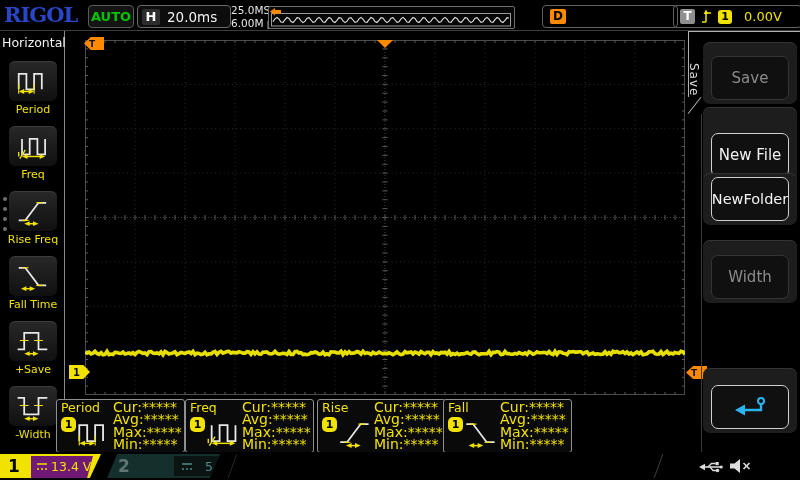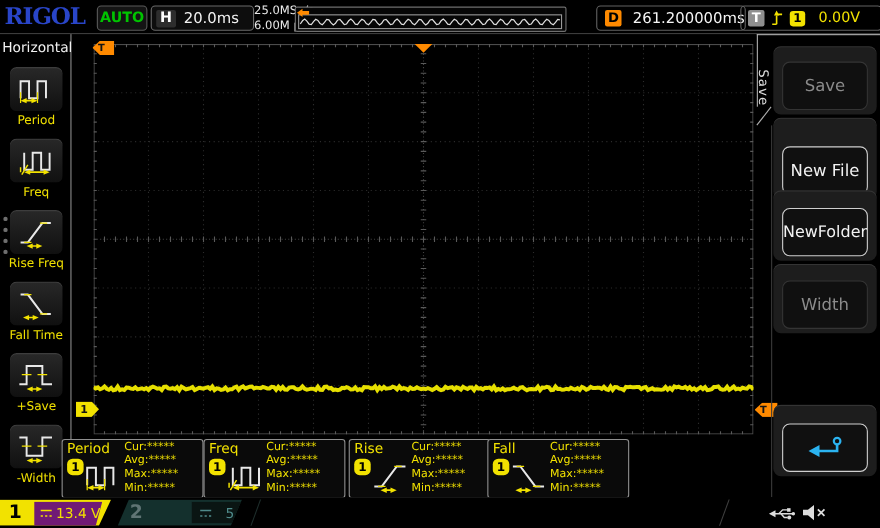--- a/index.html
+++ b/index.html
@@ -74,21 +74,21 @@
   .rk-lit{border:1px solid #cfcfcf;color:#f2f2f2;}
 
   
   .mpanel{top:399px;width:127px;height:52px;background:#0a0a0a;border:1px solid #8f8f8f;
         border-radius:3px;}
   .mtitle{position:absolute;left:4px;top:0;color:#f2e200;font-size:12.5px;}
   .mbadge{position:absolute;left:4px;top:17px;width:15px;height:15px;line-height:15px;
         text-align:center;background:#f2e200;color:#000;font-weight:700;font-size:11px;
         border-radius:5px;}
   .micon{position:absolute;left:17px;top:15px;}
-  .mrows{position:absolute;left:56px;top:1px;color:#f2e200;font-size:10px;line-height:12.4px;
+  .mrows{position:absolute;left:56px;top:1px;color:#f2e200;font-size:14px;line-height:12.4px;
         white-space:nowrap;}
 
   
   .bottombar{left:0;top:452px;width:800px;height:28px;background:#000;}
   .ch1-out{position:absolute;left:0;top:2px;width:101px;height:24px;background:#f2e200;
         clip-path:polygon(0 0,100% 0,89% 100%,0 100%);}
   .ch1-in{position:absolute;left:31px;top:2px;width:62px;height:32px;background:#701a75;
         clip-path:polygon(0 0,100% 0,86% 100%,0 100%);}
   .ch1-num{position:absolute;left:8px;top:2px;font-weight:700;font-size:17px;color:#000;}
   .ch1-val{position:absolute;left:20px;top:3px;font-size:12.5px;color:#f2e200;}
@@ -117,21 +117,20 @@
   </div>
   <div class="abs preview">
     <svg id="prevwave" width="245" height="21">
         <rect x="2.5" y="6.5" width="239" height="12.5" fill="none" stroke="#9a9a9a"></rect>
         <polyline points="4,14.8 6,11.9 8,10.4 10,12.2 12,15.0 14,15.3 16,12.6 18,10.5 20,11.5 22,14.5 24,15.5 26,13.4 28,10.7 30,11.0 32,13.8 34,15.6 36,14.1 38,11.2 40,10.6 42,13.0 44,15.4 46,14.8 48,11.9 50,10.4 52,12.2 54,15.0 56,15.3 58,12.6 60,10.5 62,11.5 64,14.5 66,15.5 68,13.4 70,10.7 72,11.0 74,13.8 76,15.6 78,14.1 80,11.2 82,10.6 84,13.0 86,15.4 88,14.8 90,11.9 92,10.4 94,12.2 96,15.0 98,15.3 100,12.6 102,10.5 104,11.5 106,14.5 108,15.5 110,13.4 112,10.7 114,11.0 116,13.8 118,15.6 120,14.1 122,11.2 124,10.6 126,13.0 128,15.4 130,14.8 132,11.9 134,10.4 136,12.2 138,15.0 140,15.3 142,12.6 144,10.5 146,11.5 148,14.5 150,15.5 152,13.4 154,10.7 156,11.0 158,13.8 160,15.6 162,14.1 164,11.2 166,10.6 168,13.0 170,15.4 172,14.8 174,11.9 176,10.4 178,12.2 180,15.0 182,15.3 184,12.6 186,10.5 188,11.5 190,14.5 192,15.5 194,13.4 196,10.7 198,11.0 200,13.8 202,15.6 204,14.1 206,11.2 208,10.6 210,13.0 212,15.4 214,14.8 216,11.9 218,10.4 220,12.2 222,15.0 224,15.3 226,12.6 228,10.5 230,11.5 232,14.5 234,15.5 236,13.4 238,10.7 240,11.0 " fill="none" stroke="#e0e0e0" stroke-width="1.1"></polyline>
         <polygon points="1,4.5 6,1 6,3 12,3 12,6.5 6,6.5 6,8.5" fill="#ff8a00"></polygon>
       </svg>
   </div>
   <div class="abs dbox">
     <span class="dbadge">D</span>
-    <span class="dval">261.200000ms</span>
   </div>
   <div class="abs tbox">
     <span class="tbadge">T</span>
     <svg width="11" height="15" viewBox="0 0 11 15">
       <path d="M1 13 H5 M5 13 V5 M5 4 H10" stroke="#f2e200" stroke-width="1.5" fill="none"></path>
       <polygon points="5,0.5 2.6,5 7.4,5" fill="#f2e200"></polygon>
     </svg>
     <span class="tch">1</span>
     <span class="tlev">0.00V</span>
   </div>
@@ -554,21 +553,21 @@
     <div class="rm-diag"></div>
     <div class="rm-vline"></div>
     <div class="rm-tab">Save</div>
 
     <div class="rk-wrap" style="top:11px;height:62px">
       <div class="rk rk-dim">Save</div>
     </div>
     <div class="rk-wrap" style="top:76px;height:74px">
       <div class="rk rk-lit">New File</div>
     </div>
-    <div class="rk-wrap" style="top:142px;height:64px">
+    <div class="rk-wrap" style="top:142px;height:52px">
       <div class="rk rk-lit" style="font-size:14.5px">NewFolder</div>
     </div>
     <div class="rk-wrap" style="top:209px;height:63px">
       <div class="rk rk-dim">Width</div>
     </div>
     <div class="rk-wrap" style="top:337px;height:65px">
       <div class="rk rk-lit">
         <svg width="38" height="24" viewBox="0 0 38 24">
           <circle cx="30" cy="6" r="3" stroke="#2bb3f0" stroke-width="2" fill="none"></circle>
           <path d="M30 9 V15 H13" stroke="#2bb3f0" stroke-width="2.4" fill="none"></path>

